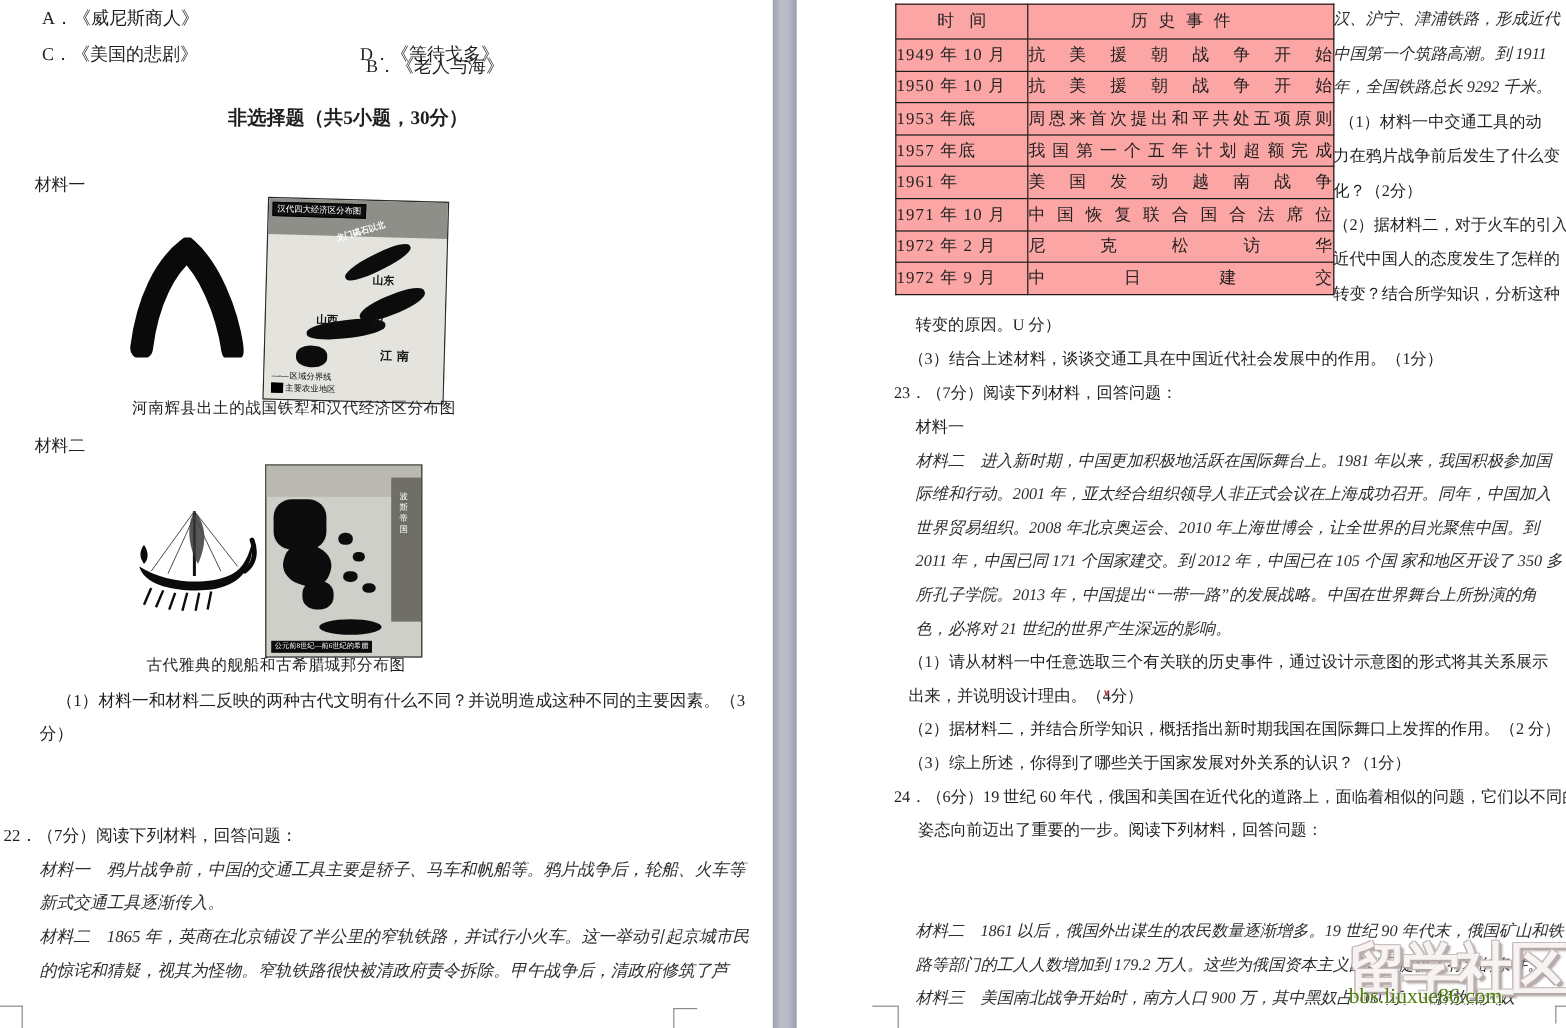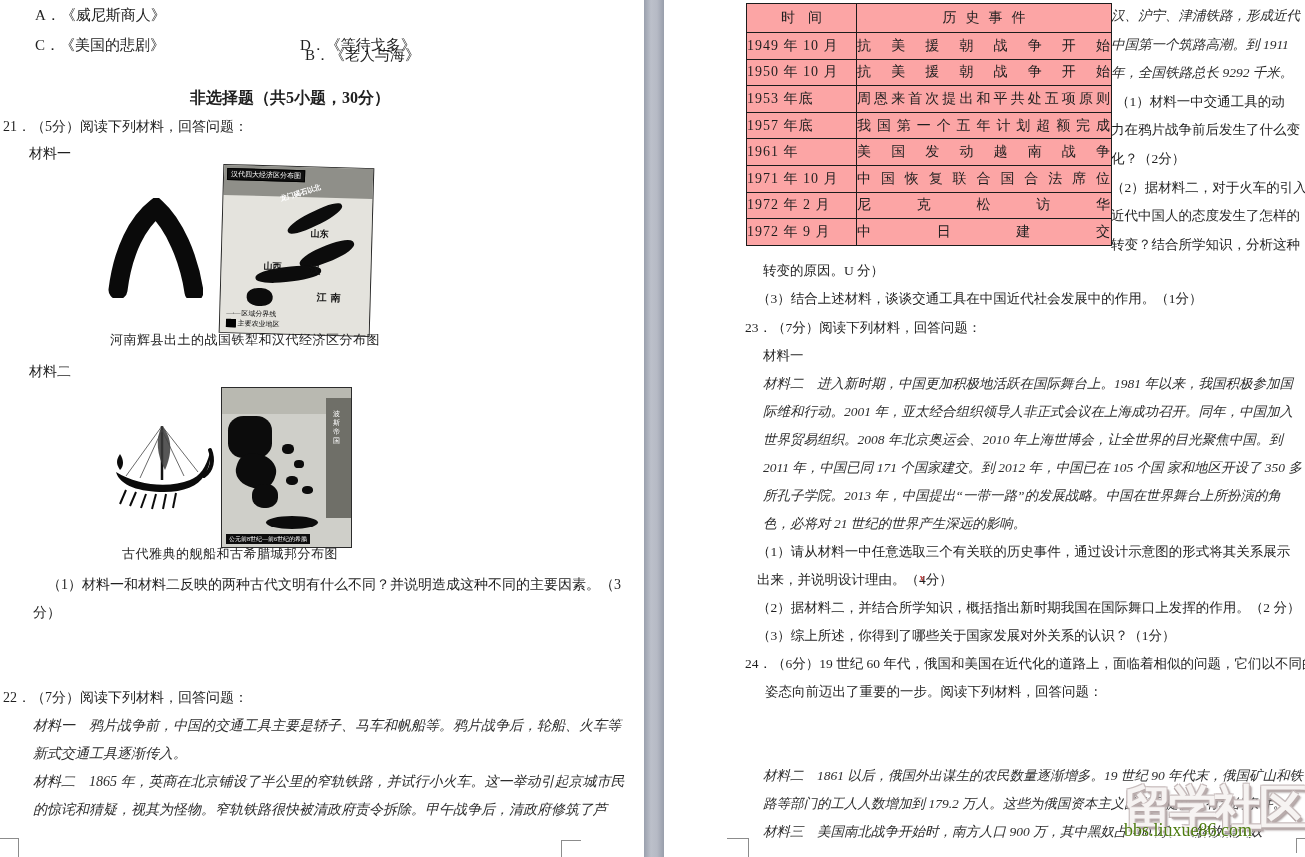--- a/index.html
+++ b/index.html
@@ -61,21 +61,20 @@
 
 <div id="page-left" class="page">
 
   <div class="abs opt" style="left:35px;top:6px;">A．《威尼斯商人》</div>
   <div class="abs opt" style="left:305px;top:6px;margin-top:40px;">B．《老人与海》</div>
   <div class="abs opt" style="left:35px;top:36px;">C．《美国的悲剧》</div>
   <div class="abs opt" style="left:300px;top:36px;">D．《等待戈多》</div>
 
   <div class="abs heading" style="left:0;top:88px;width:580px;">非选择题（共5小题，30分）</div>
 
-  <div class="abs line" style="left:3px;top:113px;width:600px;">21．（5分）阅读下列材料，回答问题：</div>
 
   <div class="abs" style="left:29px;top:145px;">材料一</div>
 
   <div class="figbox" style="left:108px;top:198px;width:95px;height:100px;">
     <svg width="95" height="100" viewBox="0 0 95 100">
       <path d="M10 92 C15 52, 30 24, 48 10 C66 26, 81 60, 86 94" fill="none" stroke="#0a0a0a" stroke-width="19" stroke-linecap="round"></path>
     </svg>
   </div>
 
   <div class="mapframe" style="left:221px;top:166px;width:149px;height:167px;transform:rotate(1.6deg);">

